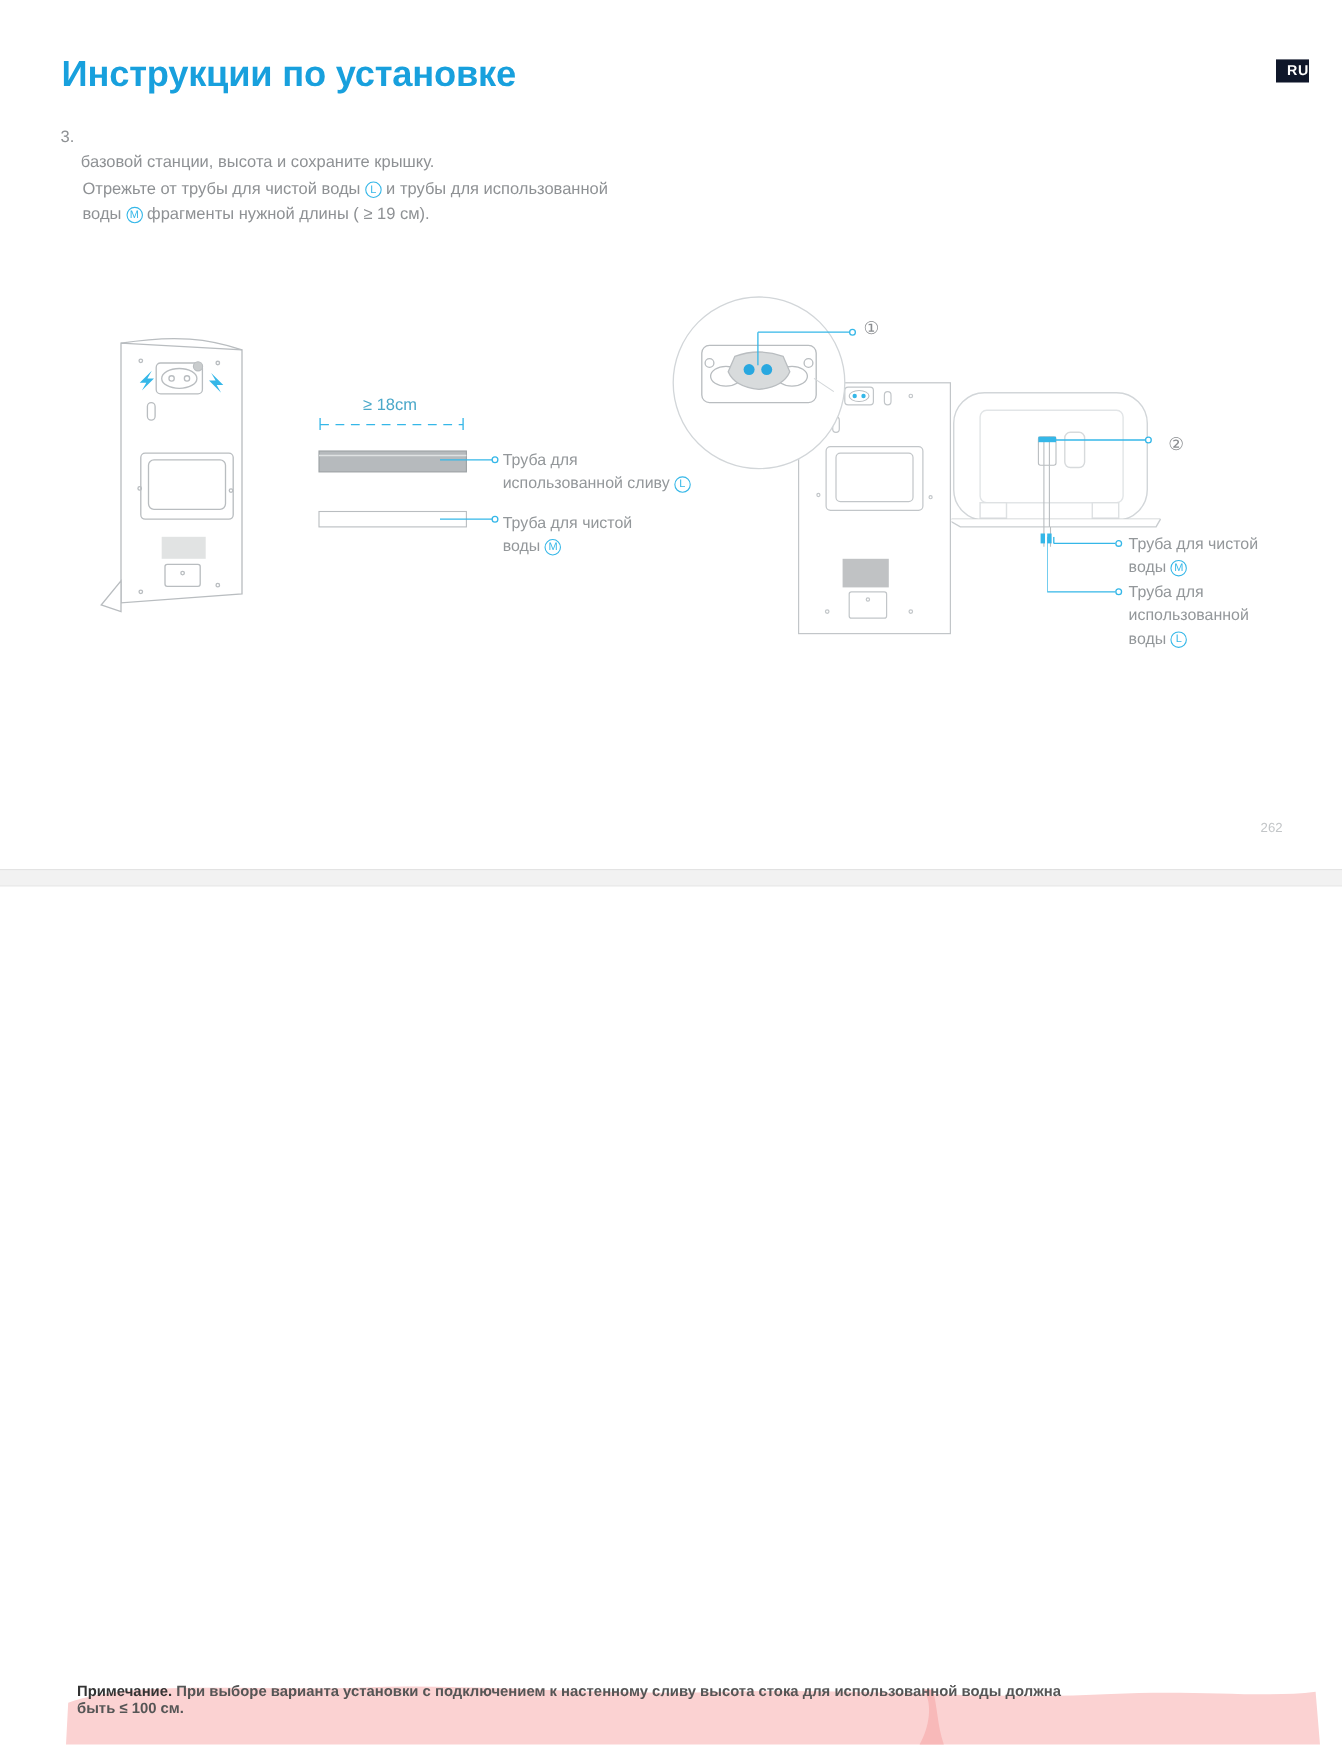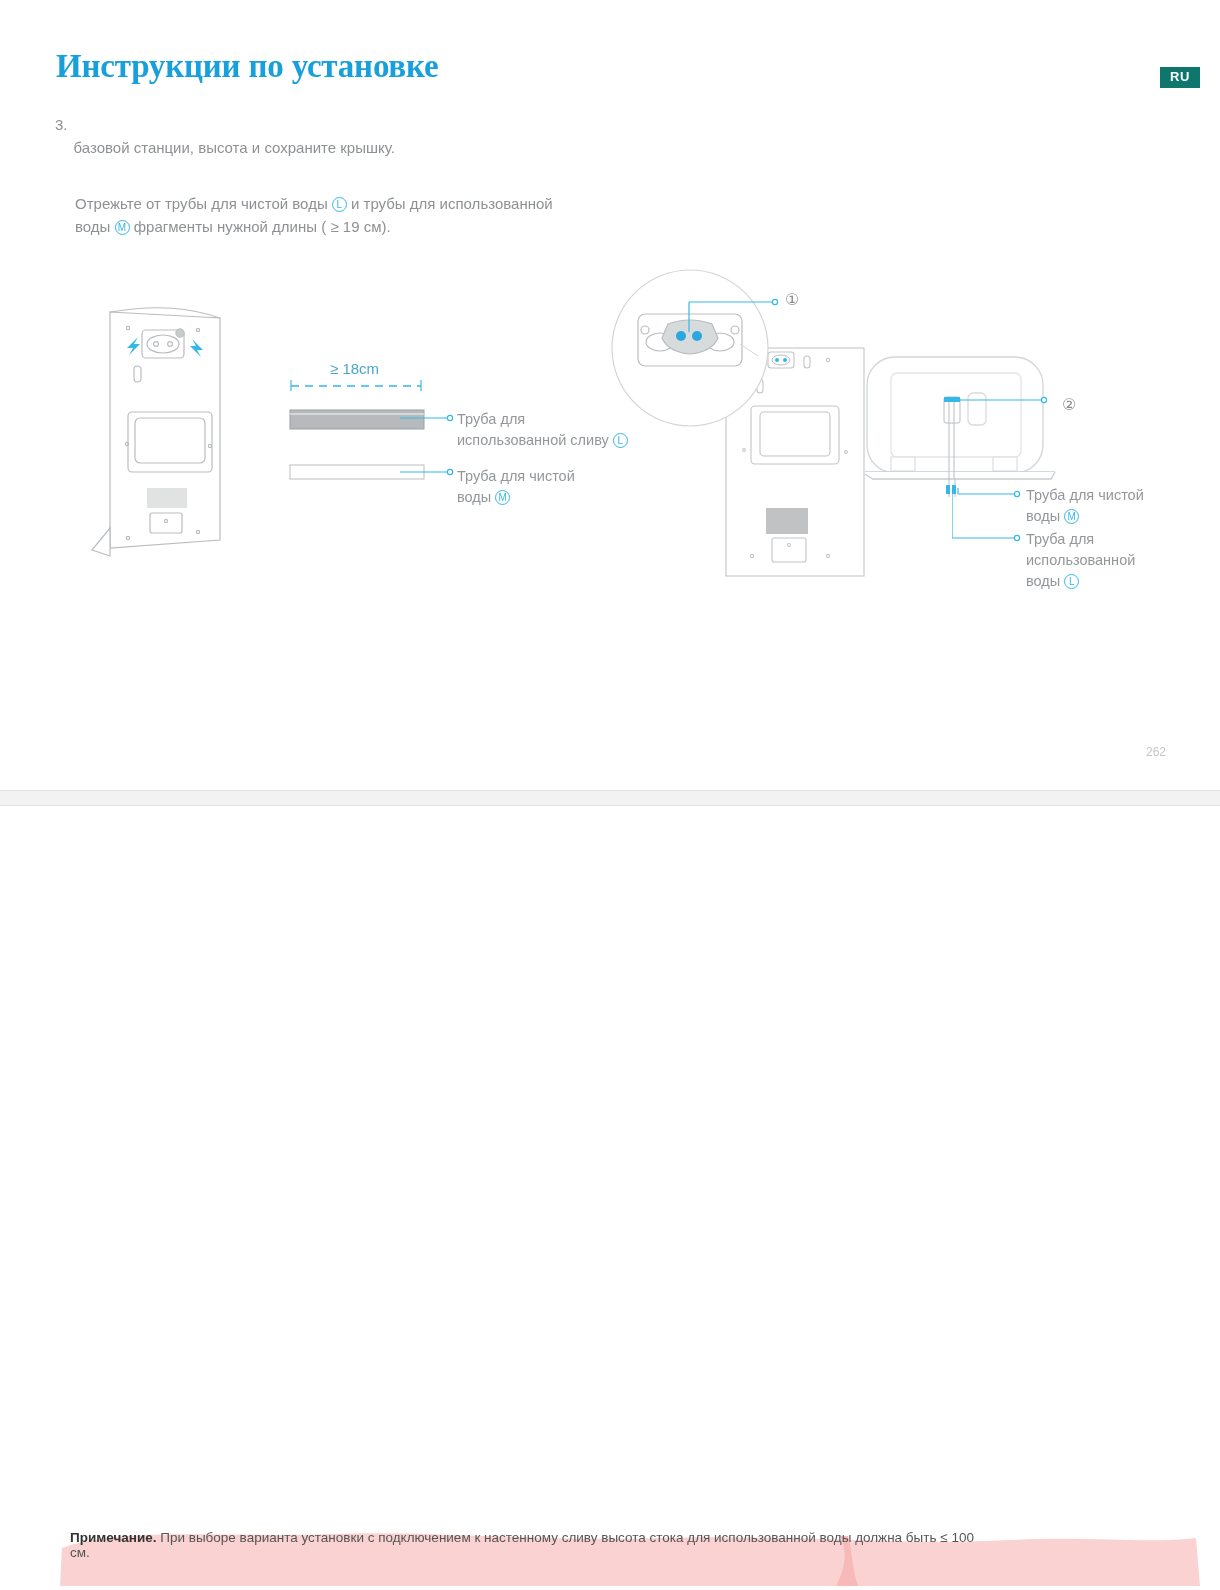--- a/index.html
+++ b/index.html
@@ -12,30 +12,28 @@
   .page { position: relative; width: 1220px; background:#fff; }
   .page-a { height: 790px; }
   .page-gap { height: 16px; background:#f2f2f2; border-top:1px solid #e3e3e3; border-bottom:1px solid #e3e3e3;}
   .page-b { height: 784px; }
 
   .title {
     color: #18a0dd;
     font-size: 33px;
     font-weight: bold;
     letter-spacing: -0.2px;
-    font-family: Liberation Serif, serif;
   }
   .ru-badge {
-    background: #0f766e; color:#fff;
+    background: #0f172a; color:#fff;
     font-size: 13px; font-weight: bold;
-    padding: 3px 10px 4px 10px;
+    padding: 3px 0 4px 10px;
     letter-spacing: 0.5px;
     display:inline-block;
     line-height: 1.1;
-    margin-top: 13px;
   }
   .body-text {
     color: #8e9194;
     font-size: 15px;
     line-height: 1.55;
   }
   .lbl {
     position: absolute;
     color: #93979a;
     font-size: 14.5px;
@@ -47,21 +45,21 @@
     width: 15px; height:15px;
     border:1px solid #35b7e8;
     border-radius:50%;
     color:#35b7e8;
     font-size: 10px;
     line-height: 13px;
     text-align:center;
     vertical-align: 1px;
   }
   .pagenum { position:absolute; color:#c3c6c8; font-size:12px; }
-  .note-wrap { position:absolute; left:0; top:1490px; width:984px; height:100px; }
+  .note-wrap { position:absolute; left:0; top:1490px; width:984px; height:100px;font-weight:bold; }
   .note-text {
     position:absolute; left:70px; top:40px;
     font-size:13.5px; color:#555;
   }
   .note-text b { color:#333; }
   svg { display:block; }
   .abs { position:absolute; }
 </style>
 </head>
 <body>
@@ -75,21 +73,21 @@
   <h1 class="abs title" style="left:56px;top:48px;">Инструкции по установке</h1>
 
   <div class="abs body-text" style="left:55px;top:113px;width:540px;">
     <div style="display:flex;">
       <span style="margin-right:6px;">3.</span>
       <span>
         <br>
         <span>базовой станции, высота и сохраните крышку.</span>
       </span>
     </div>
-    <div style="margin-top:32px;margin-left:20px;">
+    <div style="margin-top:0;margin-left:20px;">
       <span>Отрежьте от трубы для чистой воды</span>
       <span class="cirm">L</span>
       <span>и трубы для использованной</span><br>
       <span>воды</span>
       <span class="cirm">M</span>
       <span>фрагменты нужной длины ( ≥ 19 см).</span>
     </div>
   </div>
 
 

